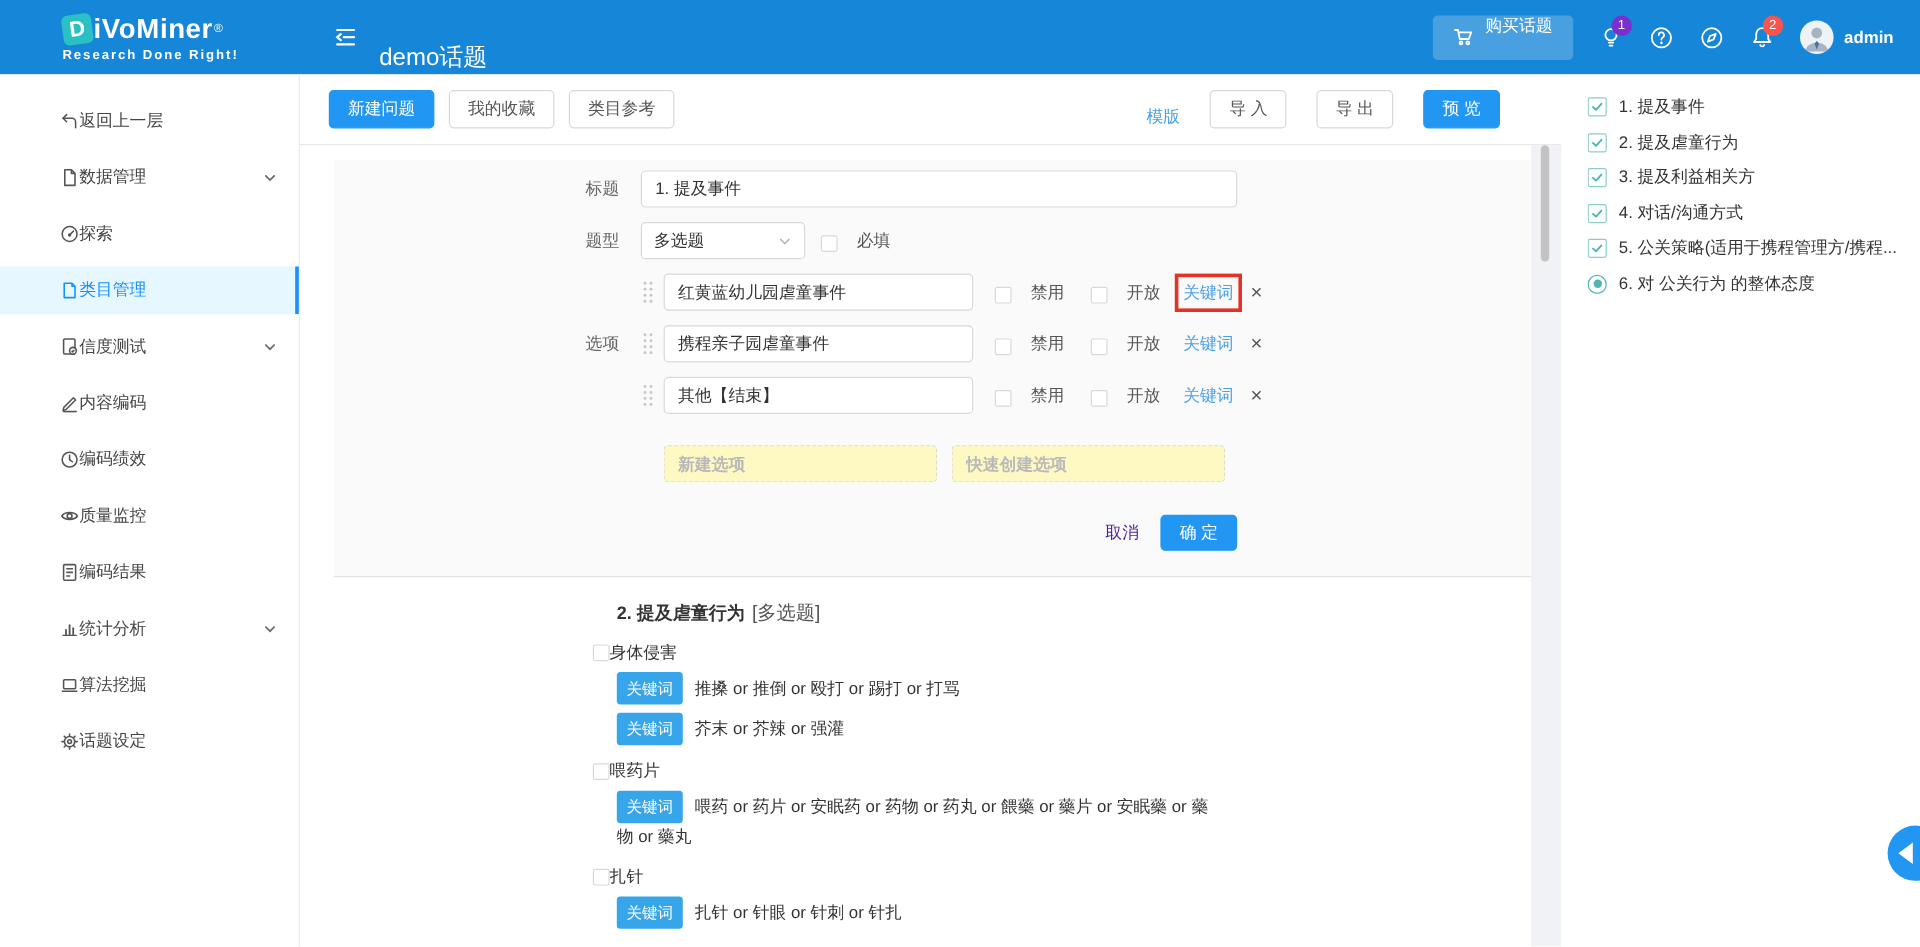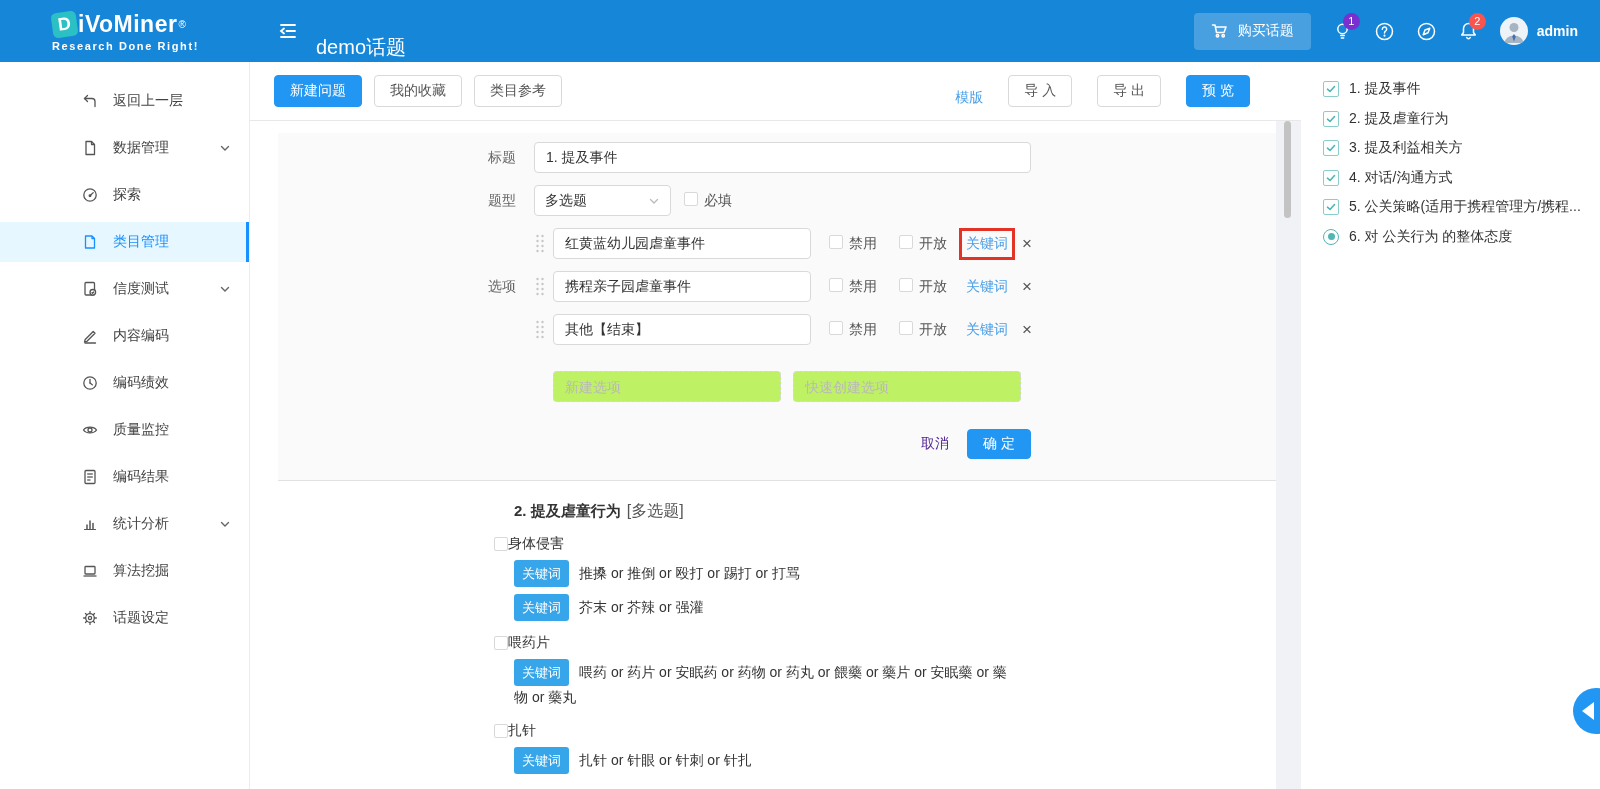--- a/index.html
+++ b/index.html
@@ -12,35 +12,35 @@
   .logo-area { width:250px; flex:none; padding-left:52px; }
   .logo-line { display:flex; align-items:center; }
   .logo-tile { display:inline-flex; width:25px; height:25px; background:#2bc0c4; border-radius:5px; transform:rotate(-8deg); align-items:center; justify-content:center; font-weight:bold; font-size:18px; color:#fff; margin-right:1px; }
   .logo-text { font-size:23px; font-weight:bold; letter-spacing:0.5px; }
   .logo-reg { font-size:10px; vertical-align:super; margin-left:1px; }
   .logo-tagline { font-size:11px; font-weight:bold; letter-spacing:1.6px; margin-top:2px; }
   .header-titlebox { display:flex; align-items:center; gap:18px; padding-left:28px; }
   .hdr-icon { display:inline-flex; align-items:center; justify-content:center; }
   .page-title { font-size:20px; font-weight:400;margin-top:32px; }
   .header-right { margin-left:auto; display:flex; align-items:center; gap:21px; padding-right:22px; }
-  .buy-btn { display:flex; align-items:center; gap:9px; background:rgba(255,255,255,0.22); border:none; color:#fff; font-size:14px; height:37px; padding:0 17px; border-radius:4px; cursor:pointer; font-family:inherit; }
+  .buy-btn { display:flex; gap:9px; background:rgba(255,255,255,0.22); border:none; color:#fff; font-size:14px; height:37px; padding:0 17px; border-radius:4px; cursor:pointer; font-family:inherit; }
   .icon-btn { position:relative; display:inline-flex; cursor:pointer; }
   .badge { position:absolute; top:-8px; left:11px; min-width:17px; height:17px; border-radius:9px; font-size:11px; line-height:17px; text-align:center; color:#fff; padding:0 4px; }
   .badge.purple { background:#7a30cf; }
   .badge.red { background:#f9544e; }
   .user-box { display:flex; align-items:center; gap:9px; }
   .avatar { width:28px; height:28px; border-radius:50%; background:#eef3f8; display:inline-flex; align-items:center; justify-content:center; overflow:hidden; }
   .user-name { font-size:14px; font-weight:600; }
 
   
   .body-row { position:absolute; top:62px; left:0; width:1600px; height:727px; display:flex; }
 
   
   .sidebar { width:250px; flex:none; background:#fff; border-right:1px solid #ececec; padding-top:19px; }
-  .side-item { position:relative; height:40px; margin-bottom:7px; display:flex; align-items:center; padding-left:82px; gap:15px; font-size:14px; color:#444; cursor:pointer; }
+  .side-item { position:relative; height:40px; margin-bottom:7px; display:flex; align-items:center; padding-left:50px; font-size:14px; color:#444; cursor:pointer; }
   .side-item .si-icon { display:inline-flex; color:#555; }
   .side-item.active { background:#e6f7ff; color:#1890ff; box-shadow:inset -3px 0 0 #1890ff; }
   .side-item.active .si-icon { color:#1890ff; }
   .chev { position:absolute; right:18px; color:#666; display:inline-flex; }
 
   
   .main { width:1026px; flex:none; display:flex; flex-direction:column; background:#fff; }
   .toolbar { height:59px; flex:none; border-bottom:1px solid #e8e8e8; display:flex; align-items:center; padding:0 26px 0 24px; }
   .btn { height:32px; padding:0 15px; border-radius:4px; font-size:14px; font-family:inherit; cursor:pointer; background:#fff; border:1px solid #d9d9d9; color:#555; }
   .btn.primary { background:#2196f3; border-color:#2196f3; color:#fff; }
@@ -52,32 +52,32 @@
 
   
   .card { width:998px; background:#fafafa; border-bottom:1px solid #e2e2e2; padding:9px 0 21px 0; }
   .form-row { display:flex; align-items:center; margin-bottom:12px; }
   .form-label { width:256px; flex:none; text-align:right; padding-right:18px; font-size:14px; color:#666; }
   .text-input { height:31px; border:1px solid #d9d9d9; border-radius:4px; padding:0 11px; font-size:14px; color:#333; background:#fff; font-family:inherit; outline:none; }
   .title-input { width:497px; }
   .select-box { width:137px; height:31px; border:1px solid #d9d9d9; border-radius:4px; background:#fff; display:flex; align-items:center; justify-content:space-between; padding:0 10px; font-size:14px; color:#333; cursor:pointer; }
   .select-box .sel-chev { color:#bbb; display:inline-flex; }
   .cb { width:14px; height:14px; border:1px solid #d9d9d9; border-radius:2px; background:#fff; display:inline-block; flex:none; cursor:pointer; }
-  .cb-group { display:flex; align-items:flex-start; gap:6px; font-size:14px; color:#555; }
+  .cb-group { display:flex; align-items:flex-end; gap:16px; font-size:14px; color:#555; }
   .required-group { margin-left:13px; }
   .opt-handle { display:inline-flex; margin-right:7px; color:#c6c6c6; cursor:grab; }
   .opt-input { width:258px; }
   .opt-row .cb-group { margin-left:18px; }
   .opt-row .cb-group + .cb-group { margin-left:22px; }
   .kw-link-wrap { position:relative; margin-left:19px; display:inline-flex; }
   .kw-link { color:#4a9fe8; font-size:14px; cursor:pointer; text-decoration:none; }
   .red-frame { position:absolute; top:-7px; left:-7px; right:-7px; bottom:-7px; border:3px solid #e33226; pointer-events:none; }
   .x-btn { margin-left:14px; color:#555; font-size:17px; line-height:1; cursor:pointer; }
   .dashed-row { margin-top:26px; }
-  .dashed-input { width:228px; border-style:dashed; background:#bef264; margin-left:19px; }
+  .dashed-input { width:228px; border-style:dashed; background:#fef9c3; margin-left:19px;font-weight:bold; }
   .dashed-input + .dashed-input { margin-left:12px; }
   .dashed-input::placeholder { color:#b9b9b9; }
   .form-actions { display:flex; justify-content:flex-end; align-items:center; margin-top:27px; padding-right:245px; margin-bottom:0; }
   .cancel-link { color:#4c1d95; font-size:14px; margin-right:18px; cursor:pointer; }
   .confirm-btn { height:30px; padding:0 15px; }
 
   
   .q2 { margin-top:20px; padding-left:216px; }
   .q2-title { font-size:15px; color:#333; padding-left:20px; font-weight:bold; }
   .q2-type { font-weight:normal; color:#555; font-size:16px; margin-left:6px; }

